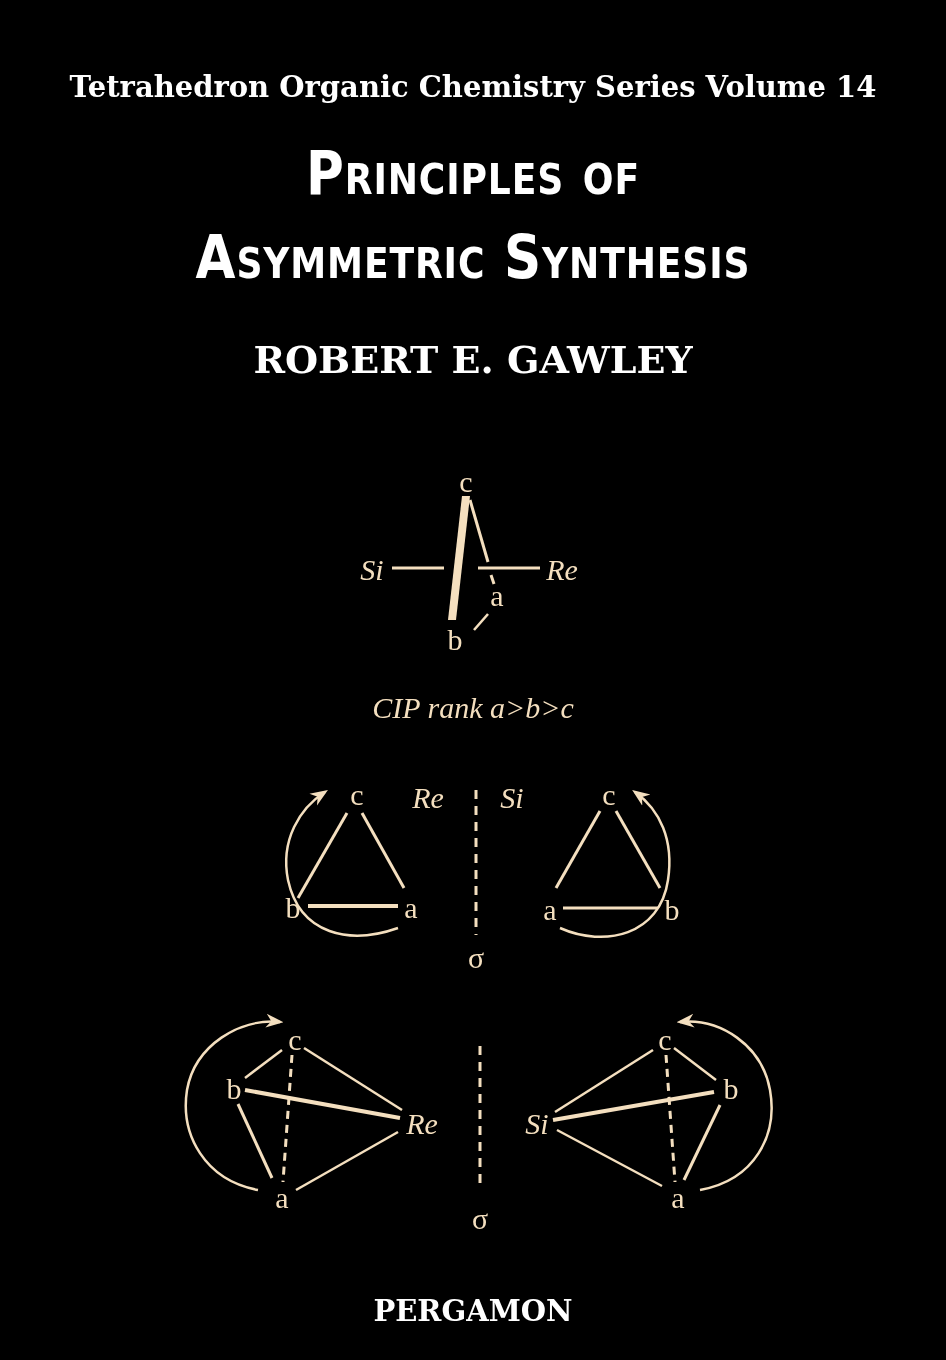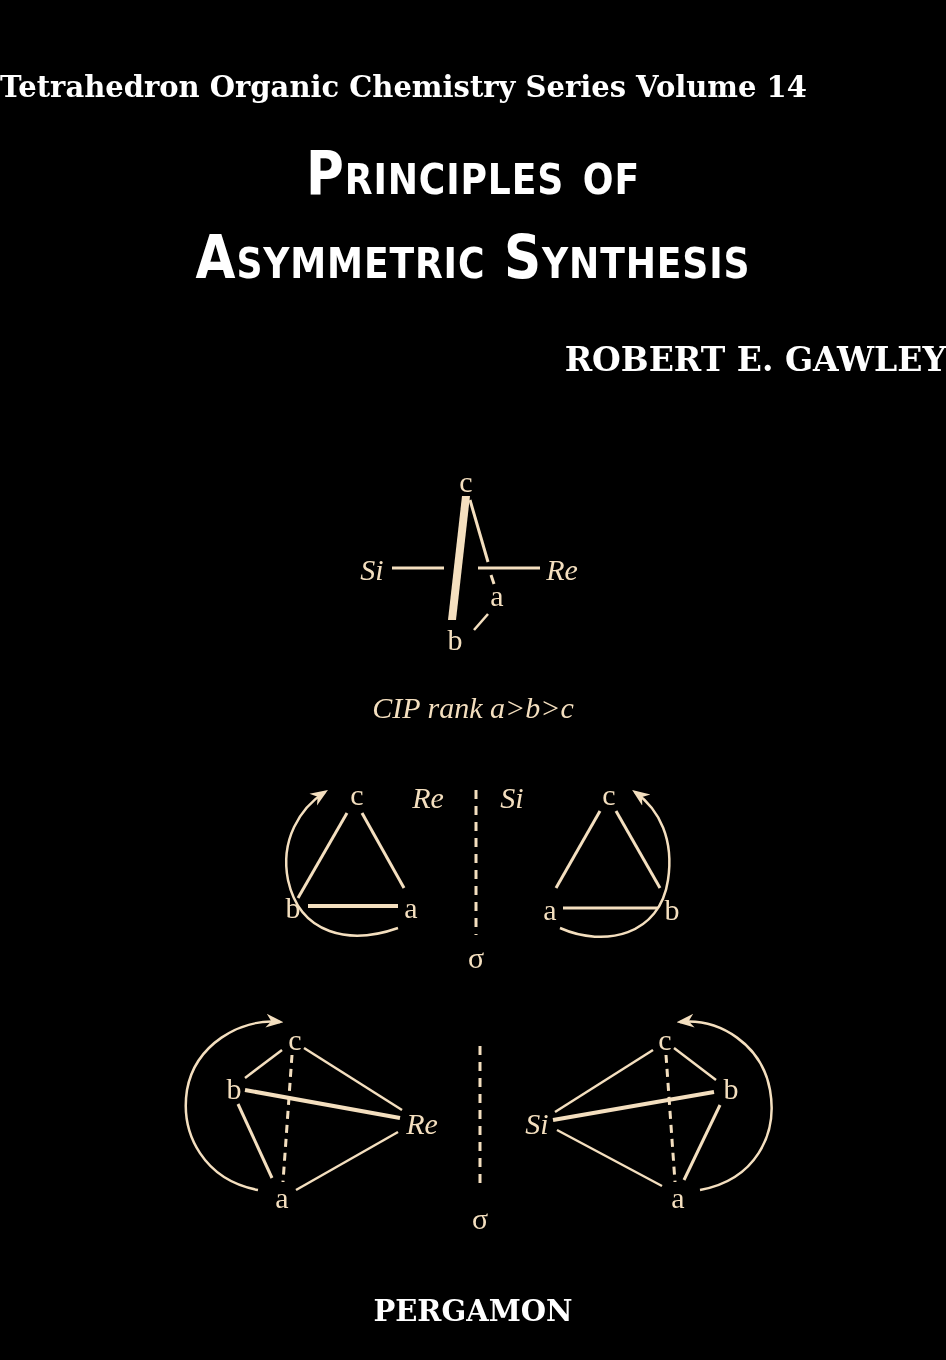--- a/index.html
+++ b/index.html
@@ -1,31 +1,31 @@
 <!DOCTYPE html>
 <html><head>
 <meta charset="utf-8">
 <style>
   html, body { margin: 0; padding: 0; background: #000; }
   body { width: 946px; height: 1360px; position: relative; overflow: hidden; color: #fff; }
   .series {
-    position: absolute; left: 0; width: 946px; top: 70px; text-align: left;
+    position: absolute; left: 0; width: 946px; top: 70px; text-align: center;
     font-family: "DejaVu Serif", serif; font-weight: bold; font-size: 29px; letter-spacing: 0px;
     color: #fff;
   }
   .title {
     position: absolute; left: 0; width: 946px; text-align: center;
     font-family: "DejaVu Sans", sans-serif; font-weight: bold; color: #fff;
     font-size: 60px; letter-spacing: 1px; transform: scaleX(0.86);
   }
   .title.l1 { top: 138px; }
   .title.l2 { top: 222px; }
   .authors {
-    position: absolute; left: 0; width: 946px; text-align: right;
-    font-family: "DejaVu Serif", serif; font-weight: bold; color: #fff; font-size: 33px;
+    position: absolute; left: 0; width: 946px; text-align: center;
+    font-family: "DejaVu Serif", serif; font-weight: bold; color: #fff; font-size: 38px;
     line-height: 40px; top: 340px;
   }
   .publisher {
     position: absolute; left: 0; width: 946px; text-align: center; top: 1294px;
     font-family: "DejaVu Serif", serif; font-weight: bold; color: #fff; font-size: 29px;
   }
   svg.art { position: absolute; left: 0; top: 0; }
   .lbl { font-family: "Liberation Serif", serif; fill: #f4dfbf; font-size: 30px; }
   .lbl-i { font-family: "Liberation Serif", serif; font-style: italic; fill: #f4dfbf; font-size: 30px; }
 </style>

